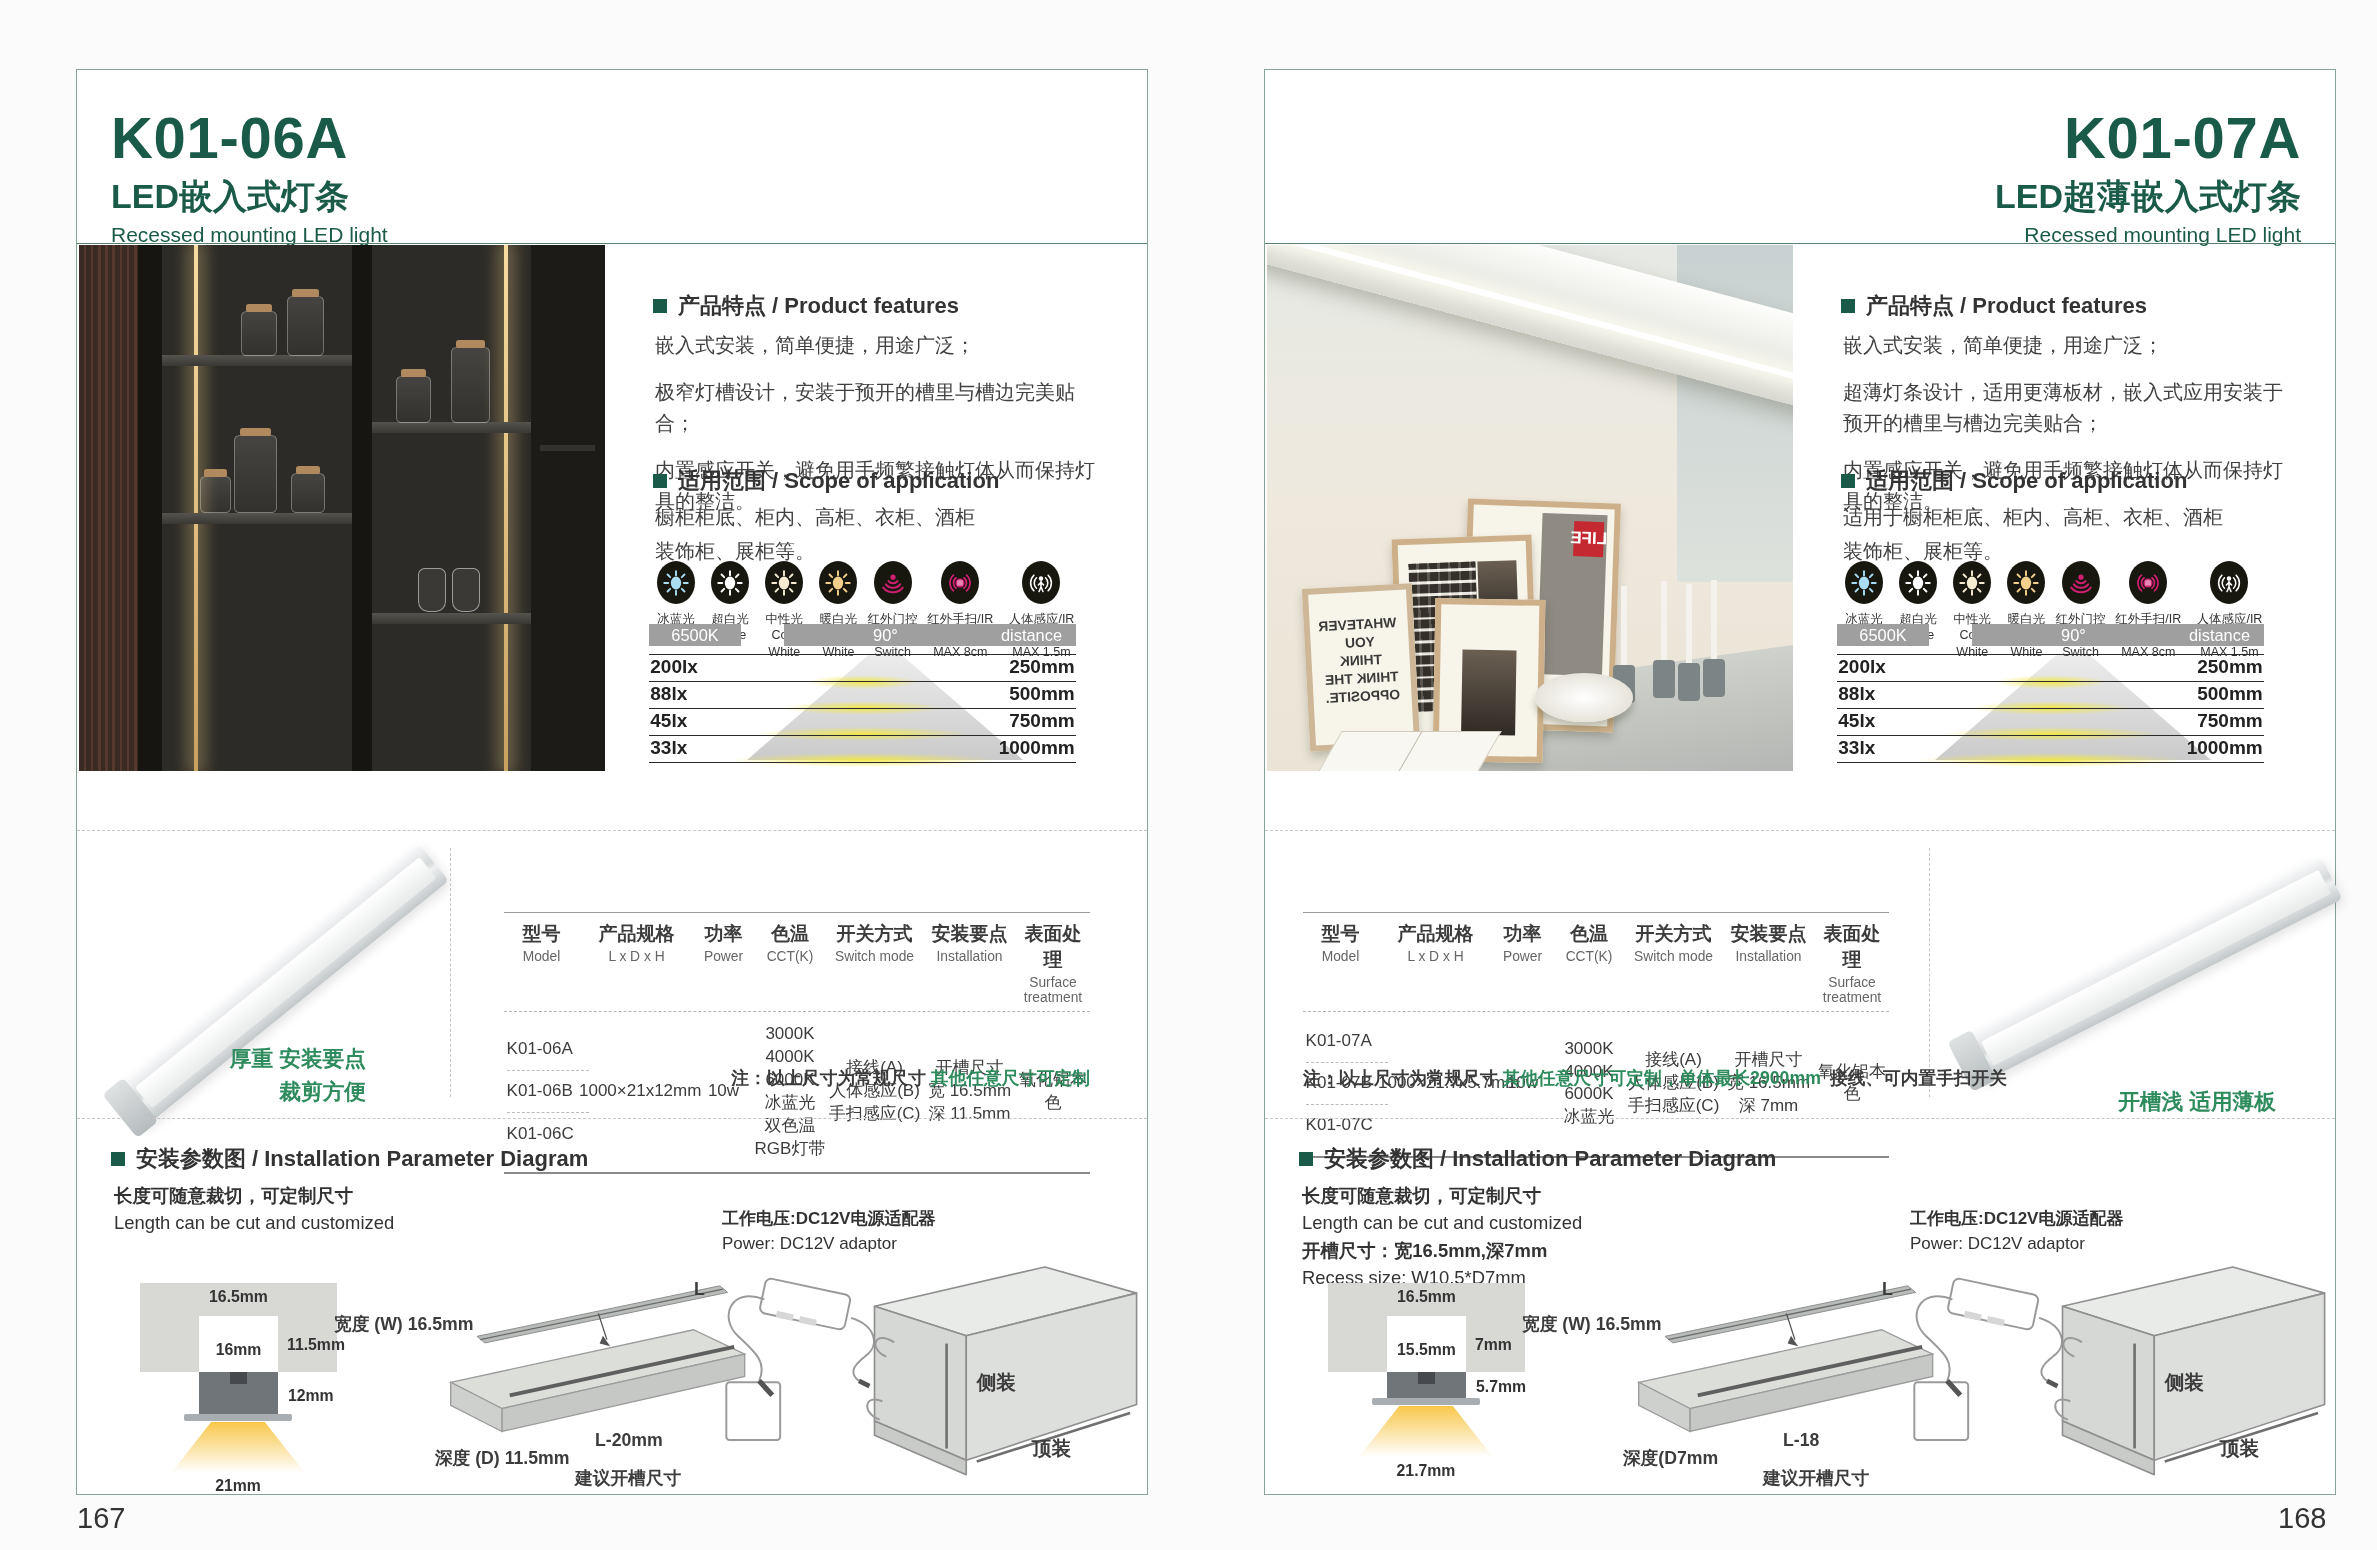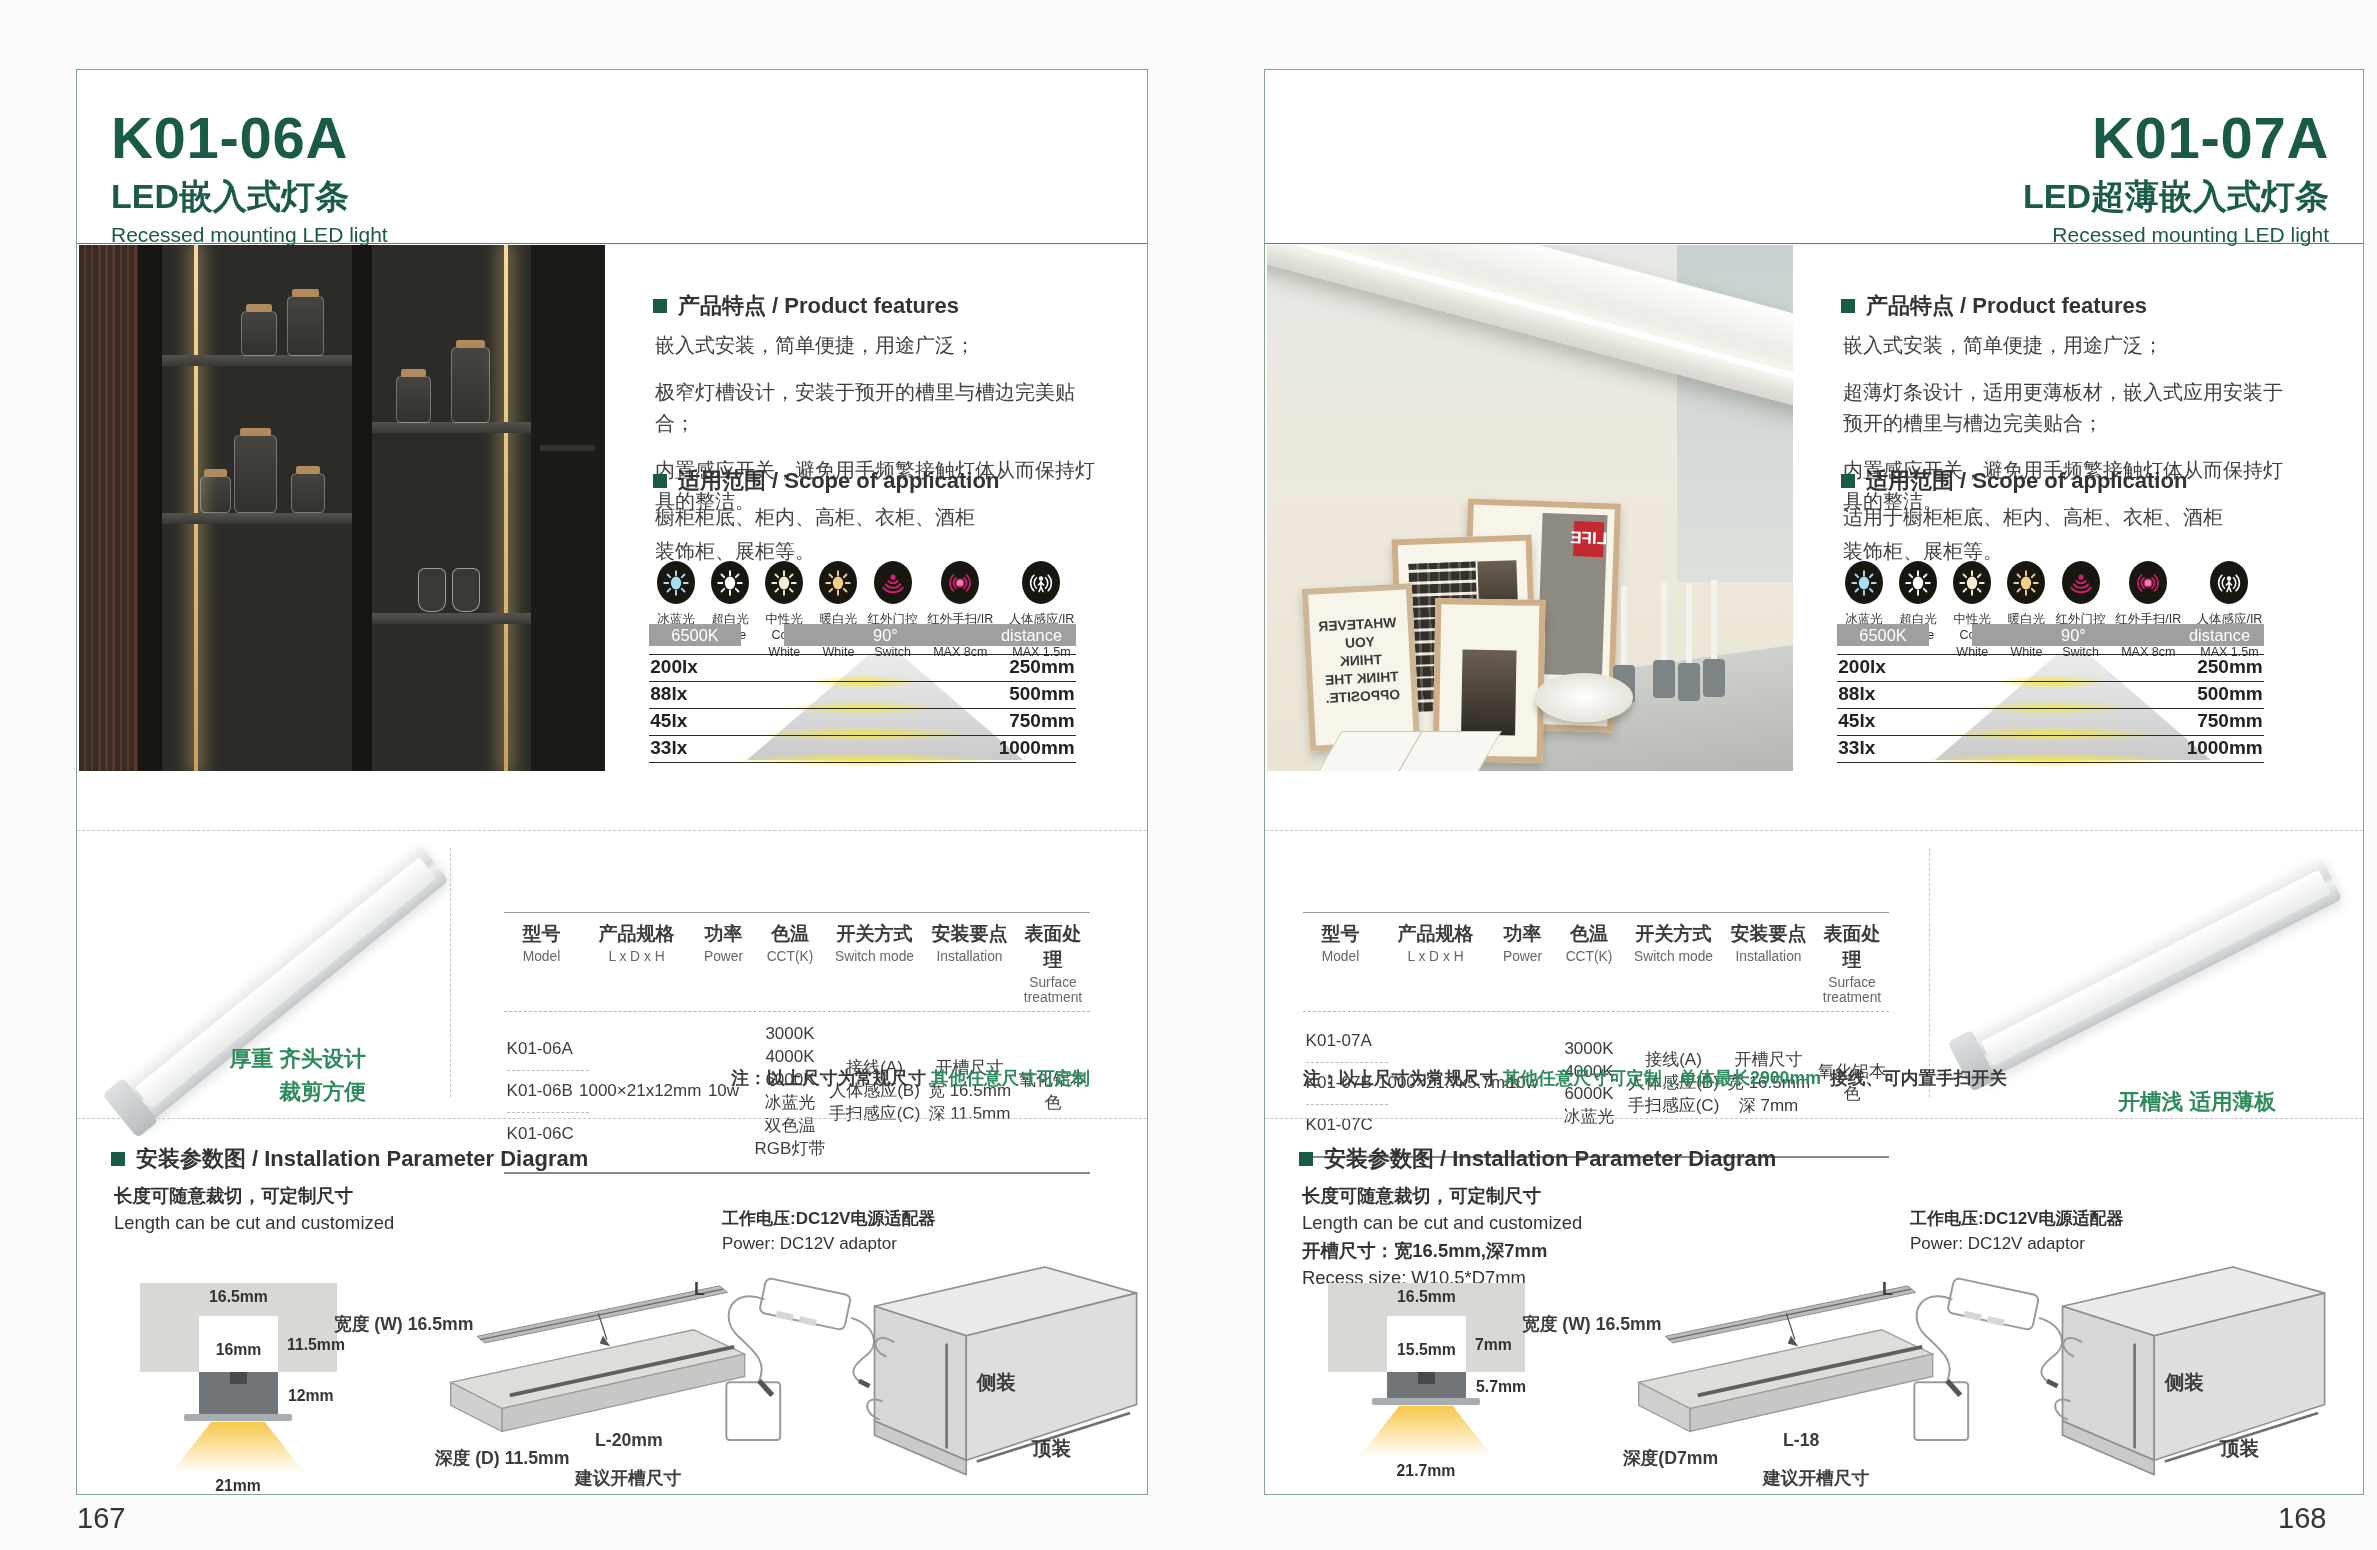--- a/index.html
+++ b/index.html
@@ -371,21 +371,21 @@
         </div>
       </div>
     </div>
 
     <div class="hdash" style="top:760px;"></div>
 
     <div class="prod" style="left:16.4px;top:765px;">
       <div class="profile" style="left:-9.8px;top:128px;width:394px;transform:rotate(-39deg);"></div>
     </div>
     <div class="prod-cap" style="left:105px;top:973px;width:184px;text-align:right;">
-      <div>厚重 齐头设计</div>
+      <div>厚重 安装要点</div>
       <div>裁剪方便</div>
     </div>
 
     <div class="vdash" style="left:373px;top:778px;height:249px;"></div>
 
     <div class="spec-table" style="left:427px;top:842px;">
       <div class="thead">
         <div class="th">
             <div class="zh">型号</div>
             <div class="en">Model</div>
@@ -527,21 +527,21 @@
         <line x1="150" y1="152" x2="150" y2="312" stroke="#6f6f6f" stroke-width="4"></line>
         <line x1="196" y1="332" x2="430" y2="258" stroke="#6f6f6f" stroke-width="4"></line>
         <path d="M70 150 C 40 130, 30 160, 58 172" fill="none" stroke="#9a9a9a" stroke-width="3"></path>
         <path d="M52 240 C 24 228, 20 258, 48 268" fill="none" stroke="#9a9a9a" stroke-width="3"></path>
         <text class="cab-lbl" x="196" y="222">侧装</text>
         <text class="cab-lbl" x="280" y="322">顶装</text>
       </svg>
     </div>
   </section>
 
-  <section class="page" style="left:1264px;padding-left:28px;">
+  <section class="page" style="left:1264px;">
 
     <header class="page-head rgt">
       <div class="code">K01-07A</div>
       <div class="tzh">LED超薄嵌入式灯条</div>
       <div class="ten">Recessed mounting LED light</div>
     </header>
     <div class="head-rule"></div>
 
     <figure class="photo" style="margin:0;">
       <div class="ph-light"></div>

